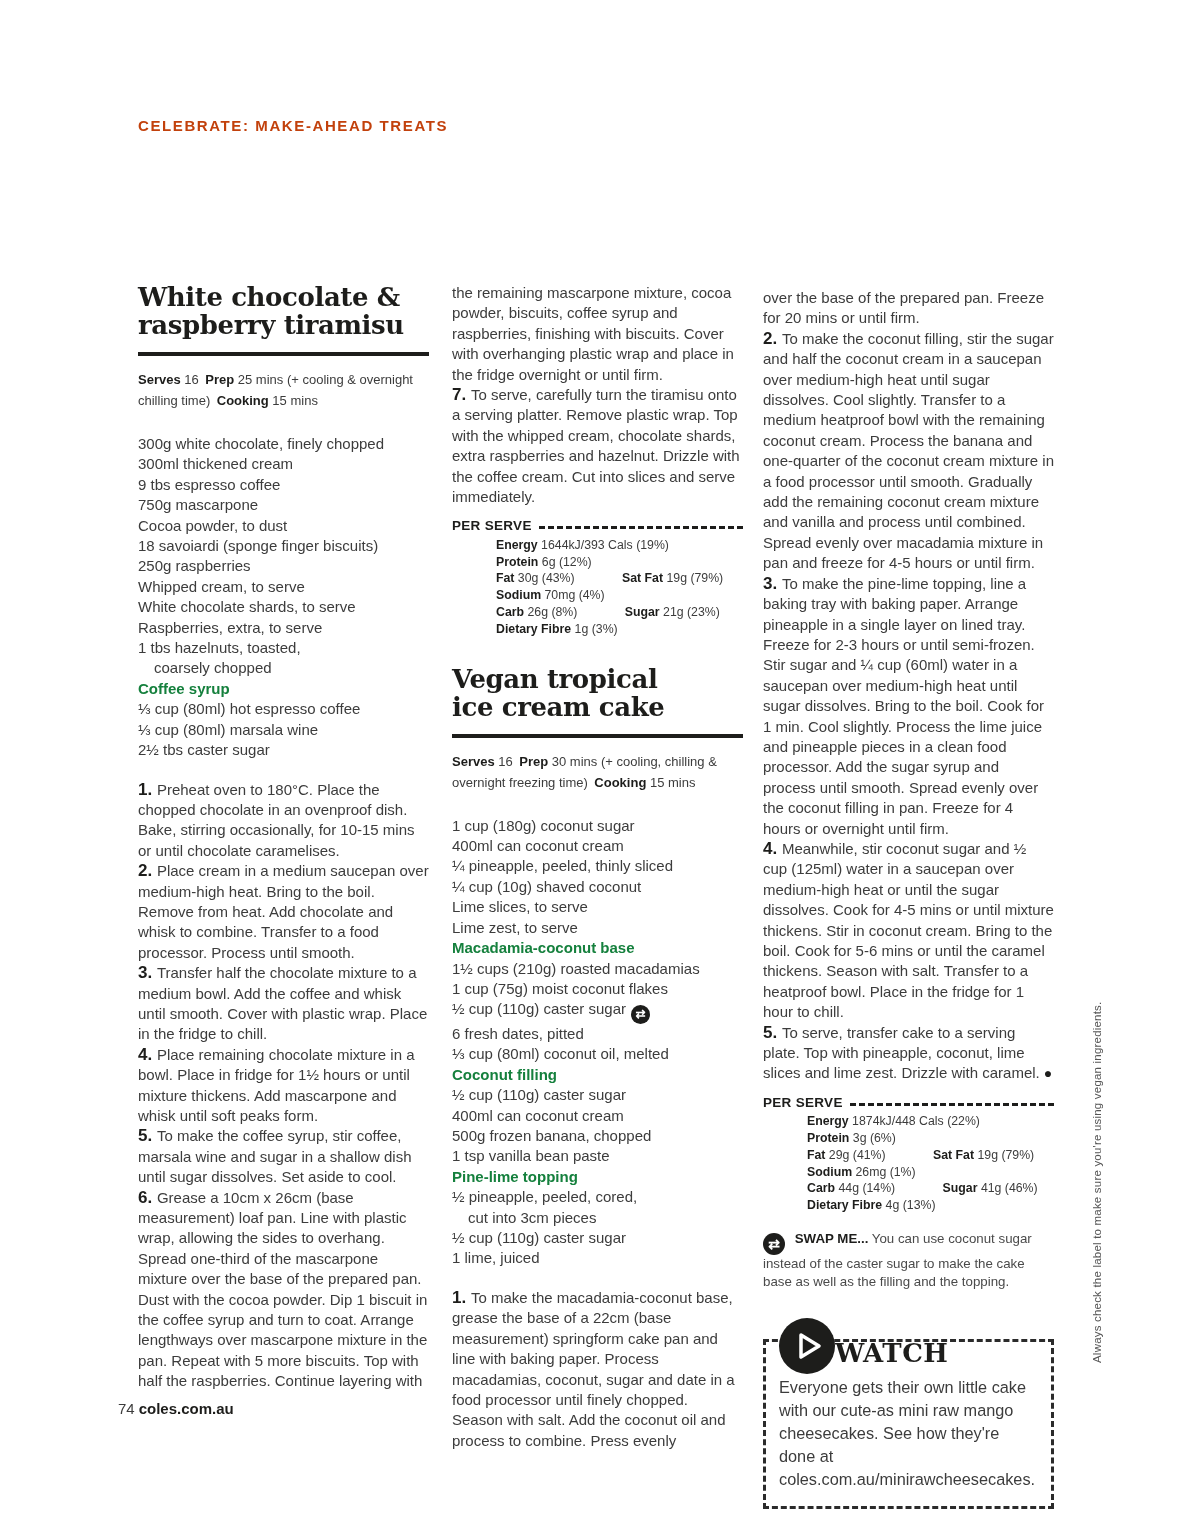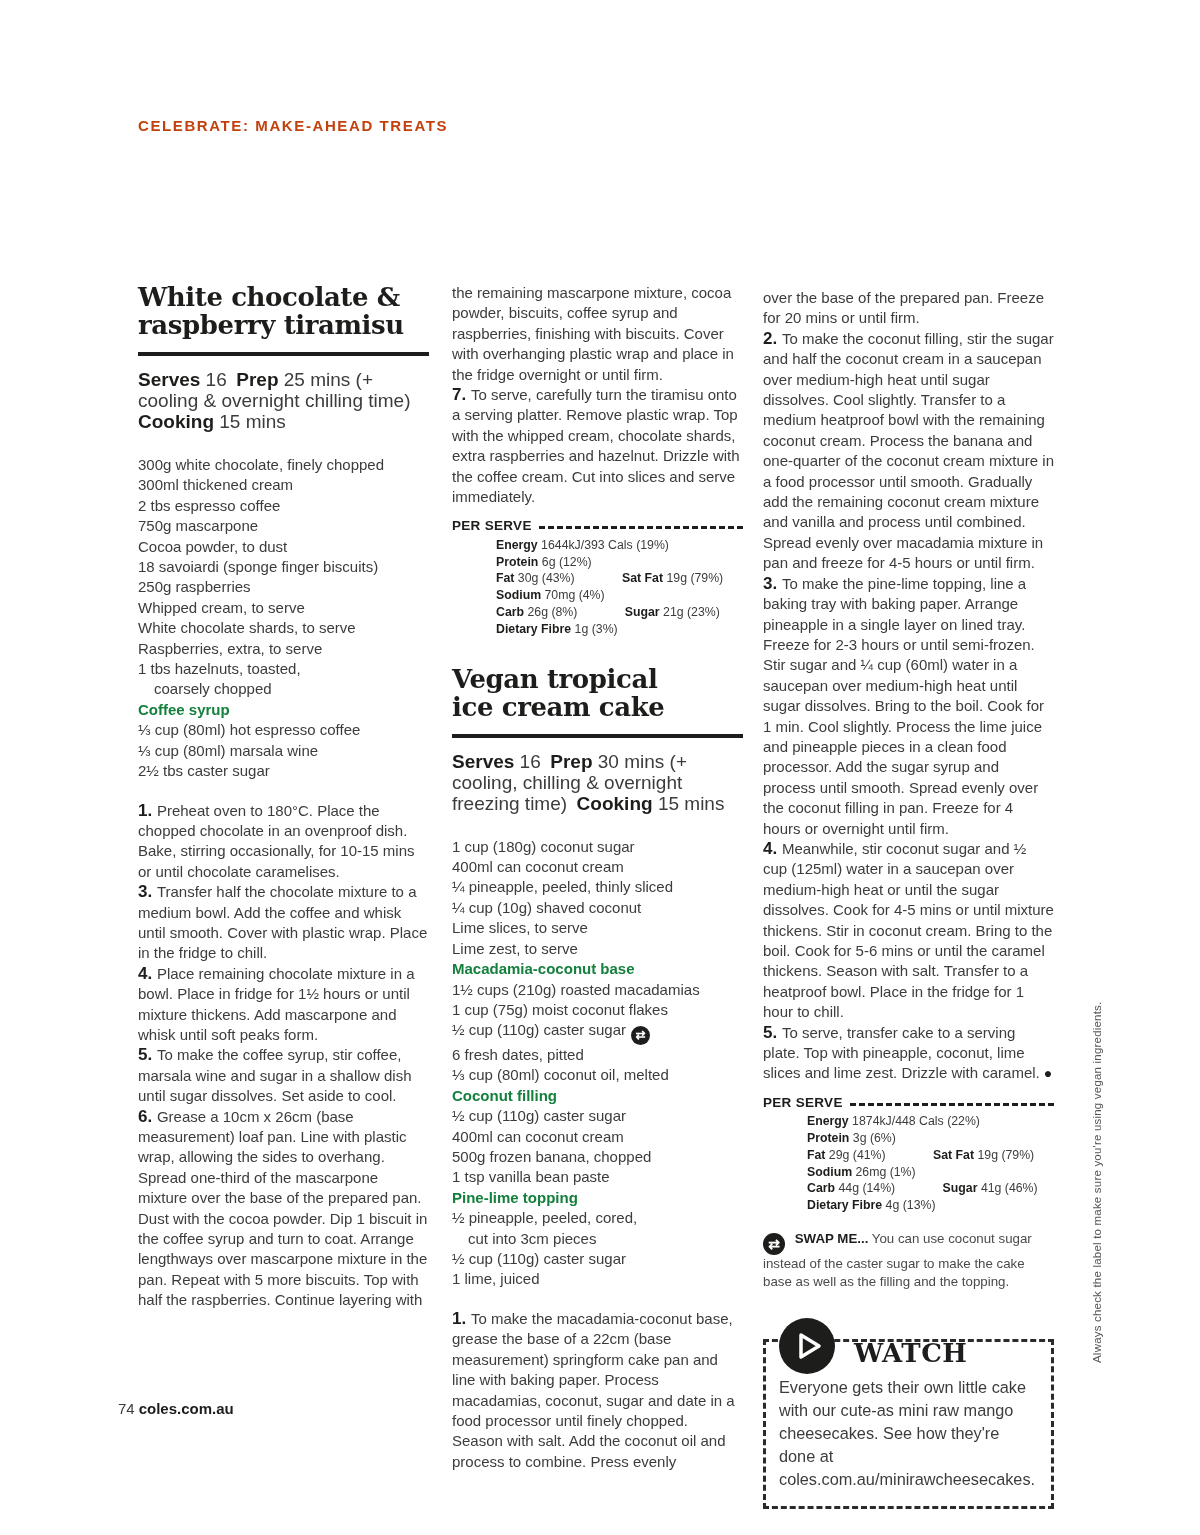--- a/index.html
+++ b/index.html
@@ -7,21 +7,21 @@
         font-family:"Liberation Sans", sans-serif;color:#3c3c3c;}
   .kicker{position:absolute;left:138px;top:117px;font-size:15px;font-weight:bold;
           letter-spacing:1.6px;color:#c2410c;}
   .col{position:absolute;top:283px;width:291px;font-size:15px;line-height:20.4px;}
   .col1{left:138px;}
   .col2{left:452px;padding-top:0px;}
   .col3{left:763px;padding-top:5px;}
   .recipe-title{margin:0;font-family:"DejaVu Serif", serif;font-weight:bold;
                 font-size:26px;line-height:28px;letter-spacing:-0.4px;color:#1d1d1b;}
   .title-rule{height:4px;background:#1d1d1b;margin:13px 0 13px;}
-  .meta{margin:0 0 23px;font-size:19px;line-height:21px;}
+  .meta{margin:0 0 23px;font-size:13px;line-height:21px;}
   .meta b{color:#1d1d1b;}
   .ingredients{margin:0 0 19px;}
   .ing{min-height:20.4px;}
   .ing.heading{font-weight:bold;color:#15803d;}
   .ing.indent{padding-left:16px;}
   .step{margin:0;}
   .step-num{font-size:17px;color:#1d1d1b;}
   .cont{margin:0;}
   .end-dot{color:#1d1d1b;font-size:14px;}
   .per-serve{margin:9px 0 0;}
@@ -31,21 +31,21 @@
   .ps-line{font-size:12.3px;line-height:16.8px;color:#3c3c3c;}
   .ps-line b{color:#1d1d1b;padding-left:44px;}
   .block-gap{height:27px;}
   .swap-icon{display:inline-flex;width:19px;height:19px;border-radius:50%;background:#1d1d1b;
              color:#fff;align-items:center;justify-content:center;font-size:12px;font-weight:bold;
              vertical-align:-4px;margin-left:5px;}
   .swap-note{margin:16px 0 0;font-size:13.3px;line-height:18.2px;color:#4a4a4a;}
   .swap-note .swap-icon{width:22px;height:22px;font-size:14px;margin:0 6px 0 0;vertical-align:-6px;}
   .swap-note b{color:#1d1d1b;}
   .watch-box{border:3px dashed #2b2b2b;margin-top:47px;padding:0 13px 15px;position:relative;}
-  .watch-head{display:flex;align-items:center;gap:19px;margin-top:-24px;margin-bottom:2px;}
+  .watch-head{display:flex;align-items:center;gap:0;margin-top:-24px;margin-bottom:2px;}
   .play-icon{width:56px;height:56px;flex:0 0 auto;}
   .watch-title{font-family:"DejaVu Serif", serif;font-weight:bold;font-size:26px;
                color:#1d1d1b;letter-spacing:0.5px;padding-top:16px;}
   .watch-text{font-size:16.3px;line-height:23px;color:#3c3c3c;}
   .vertical-note{position:absolute;left:1091px;top:1363px;width:378px;
                  transform:rotate(-90deg);transform-origin:0 0;
                  font-size:11.5px;letter-spacing:0.2px;color:#555;}
   .footer{position:absolute;left:118px;top:1400px;font-size:15px;color:#3c3c3c;}
   .footer b{color:#1d1d1b;margin-left:4px;}
 </style>
@@ -56,37 +56,38 @@
 
   <div class="kicker">CELEBRATE: MAKE-AHEAD TREATS</div>
 
   <div class="col col1">
     <h2 class="recipe-title"><span>White chocolate &amp;</span><br><span>raspberry tiramisu</span></h2>
     <div class="title-rule"></div>
     <p class="meta"><b>Serves</b> 16 <b>Prep</b> 25 mins (+ cooling &amp; overnight chilling time) <b>Cooking</b> 15 mins</p>
     <div class="ingredients">
         <div class="ing">300g white chocolate, finely chopped</div>
         <div class="ing">300ml thickened cream</div>
-        <div class="ing">2 tbs espresso coffee</div>
+        <div class="ing">9 tbs espresso coffee</div>
         <div class="ing">750g mascarpone</div>
         <div class="ing">Cocoa powder, to dust</div>
         <div class="ing">18 savoiardi (sponge finger biscuits)</div>
         <div class="ing">250g raspberries</div>
         <div class="ing">Whipped cream, to serve</div>
         <div class="ing">White chocolate shards, to serve</div>
         <div class="ing">Raspberries, extra, to serve</div>
         <div class="ing">1 tbs hazelnuts, toasted,</div>
         <div class="ing indent">coarsely chopped</div>
         <div class="ing heading">Coffee syrup</div>
         <div class="ing">⅓ cup (80ml) hot espresso coffee</div>
         <div class="ing">⅓ cup (80ml) marsala wine</div>
         <div class="ing">2½ tbs caster sugar</div>
       </div>
     <div class="steps">
         <p class="step"><b class="step-num">1. </b>Preheat oven to 180°C. Place the chopped chocolate in an ovenproof dish. Bake, stirring occasionally, for 10-15 mins or until chocolate caramelises.</p>
+        <p class="step"><b class="step-num">2. </b>Place cream in a medium saucepan over medium-high heat. Bring to the boil. Remove from heat. Add chocolate and whisk to combine. Transfer to a food processor. Process until smooth.</p>
         <p class="step"><b class="step-num">3. </b>Transfer half the chocolate mixture to a medium bowl. Add the coffee and whisk until smooth. Cover with plastic wrap. Place in the fridge to chill.</p>
         <p class="step"><b class="step-num">4. </b>Place remaining chocolate mixture in a bowl. Place in fridge for 1½ hours or until mixture thickens. Add mascarpone and whisk until soft peaks form.</p>
         <p class="step"><b class="step-num">5. </b>To make the coffee syrup, stir coffee, marsala wine and sugar in a shallow dish until sugar dissolves. Set aside to cool.</p>
         <p class="step"><b class="step-num">6. </b>Grease a 10cm x 26cm (base measurement) loaf pan. Line with plastic wrap, allowing the sides to overhang. Spread one-third of the mascarpone mixture over the base of the prepared pan. Dust with the cocoa powder. Dip 1 biscuit in the coffee syrup and turn to coat. Arrange lengthways over mascarpone mixture in the pan. Repeat with 5 more biscuits. Top with half the raspberries. Continue layering with</p>
       </div>
   </div>
 
   <div class="col col2">
     <p class="cont">the remaining mascarpone mixture, cocoa powder, biscuits, coffee syrup and raspberries, finishing with biscuits. Cover with overhanging plastic wrap and place in the fridge overnight or until firm.</p>
     <div>

